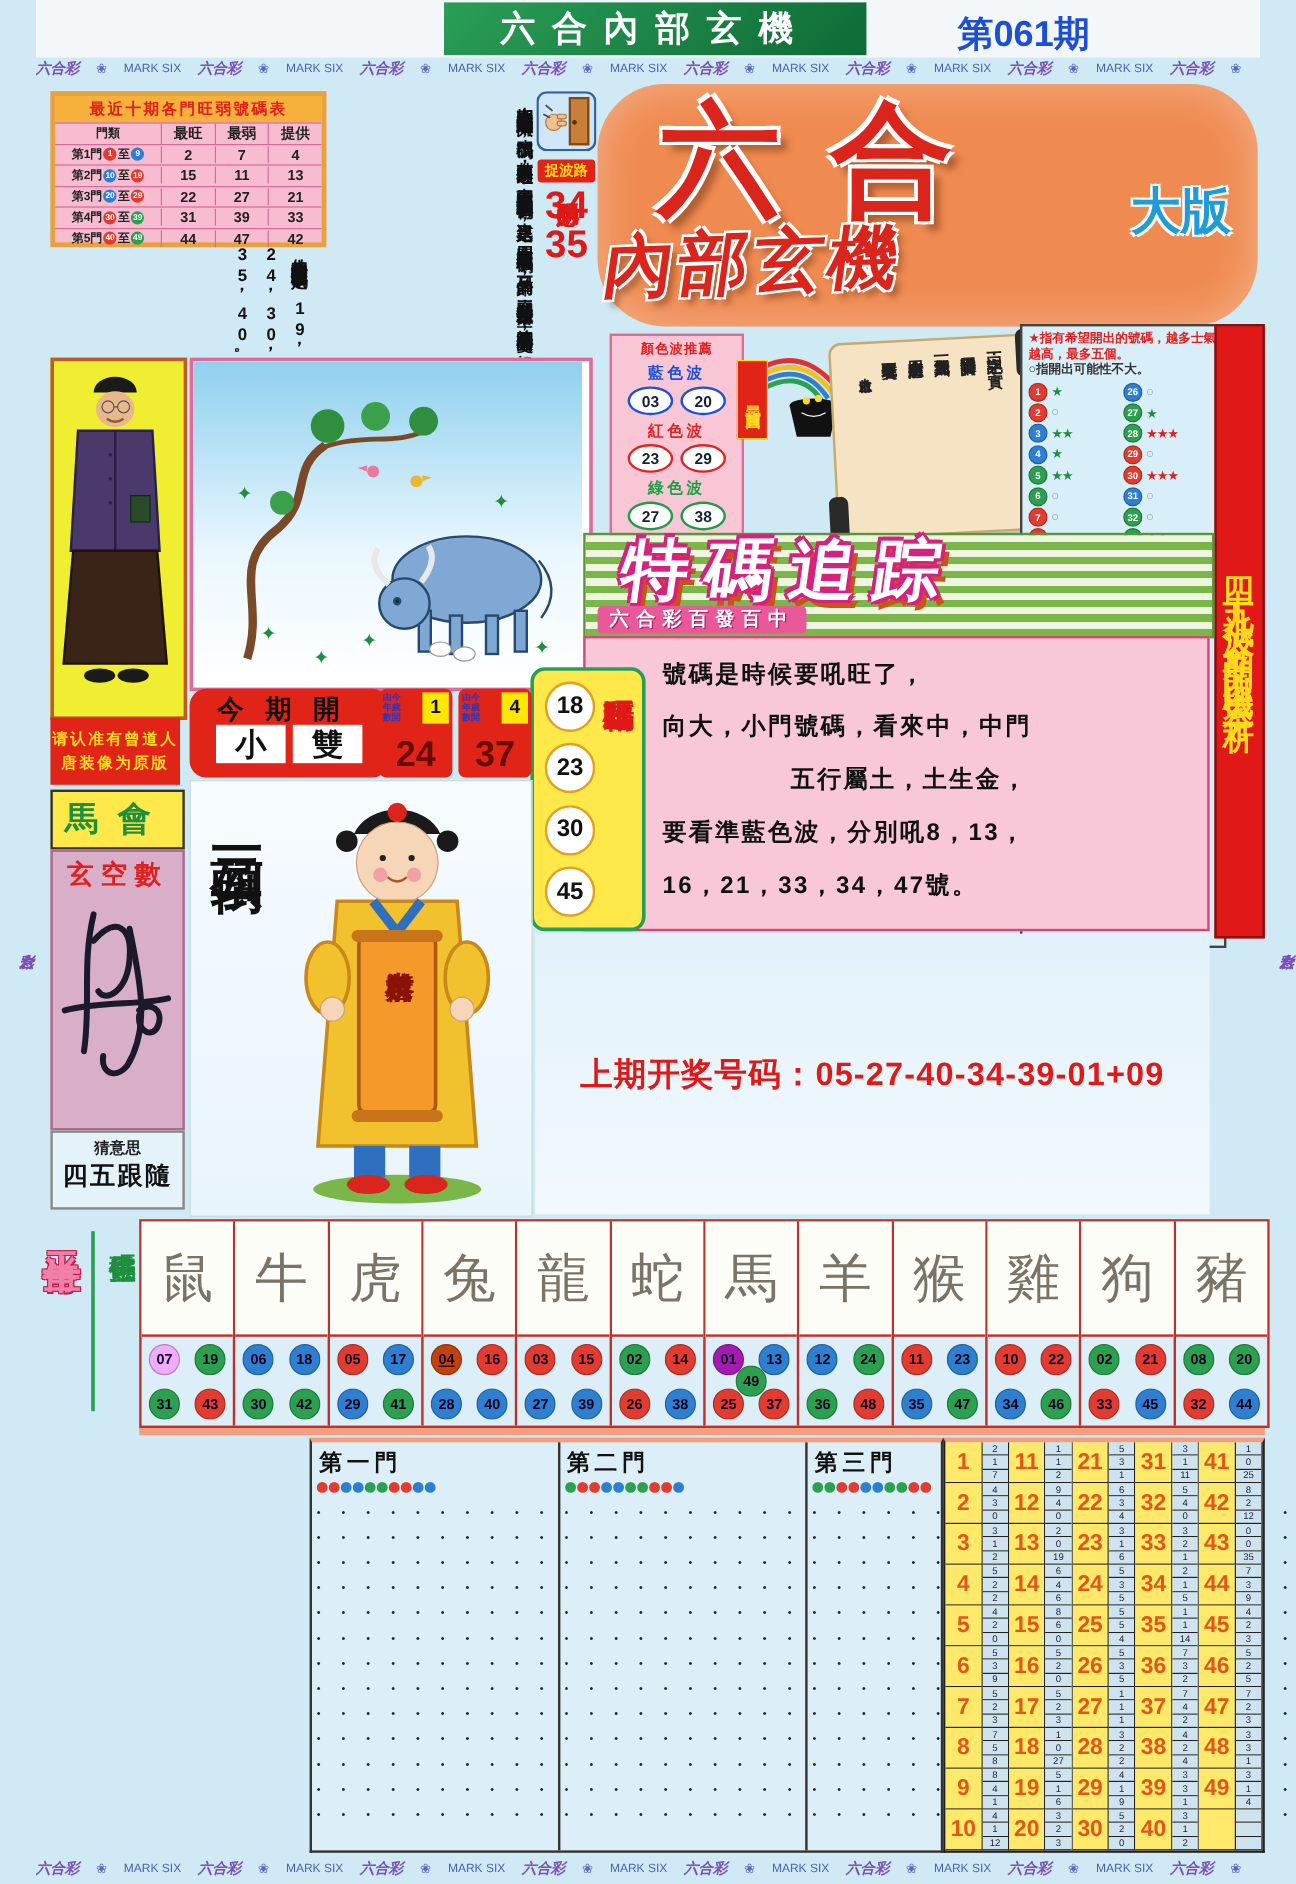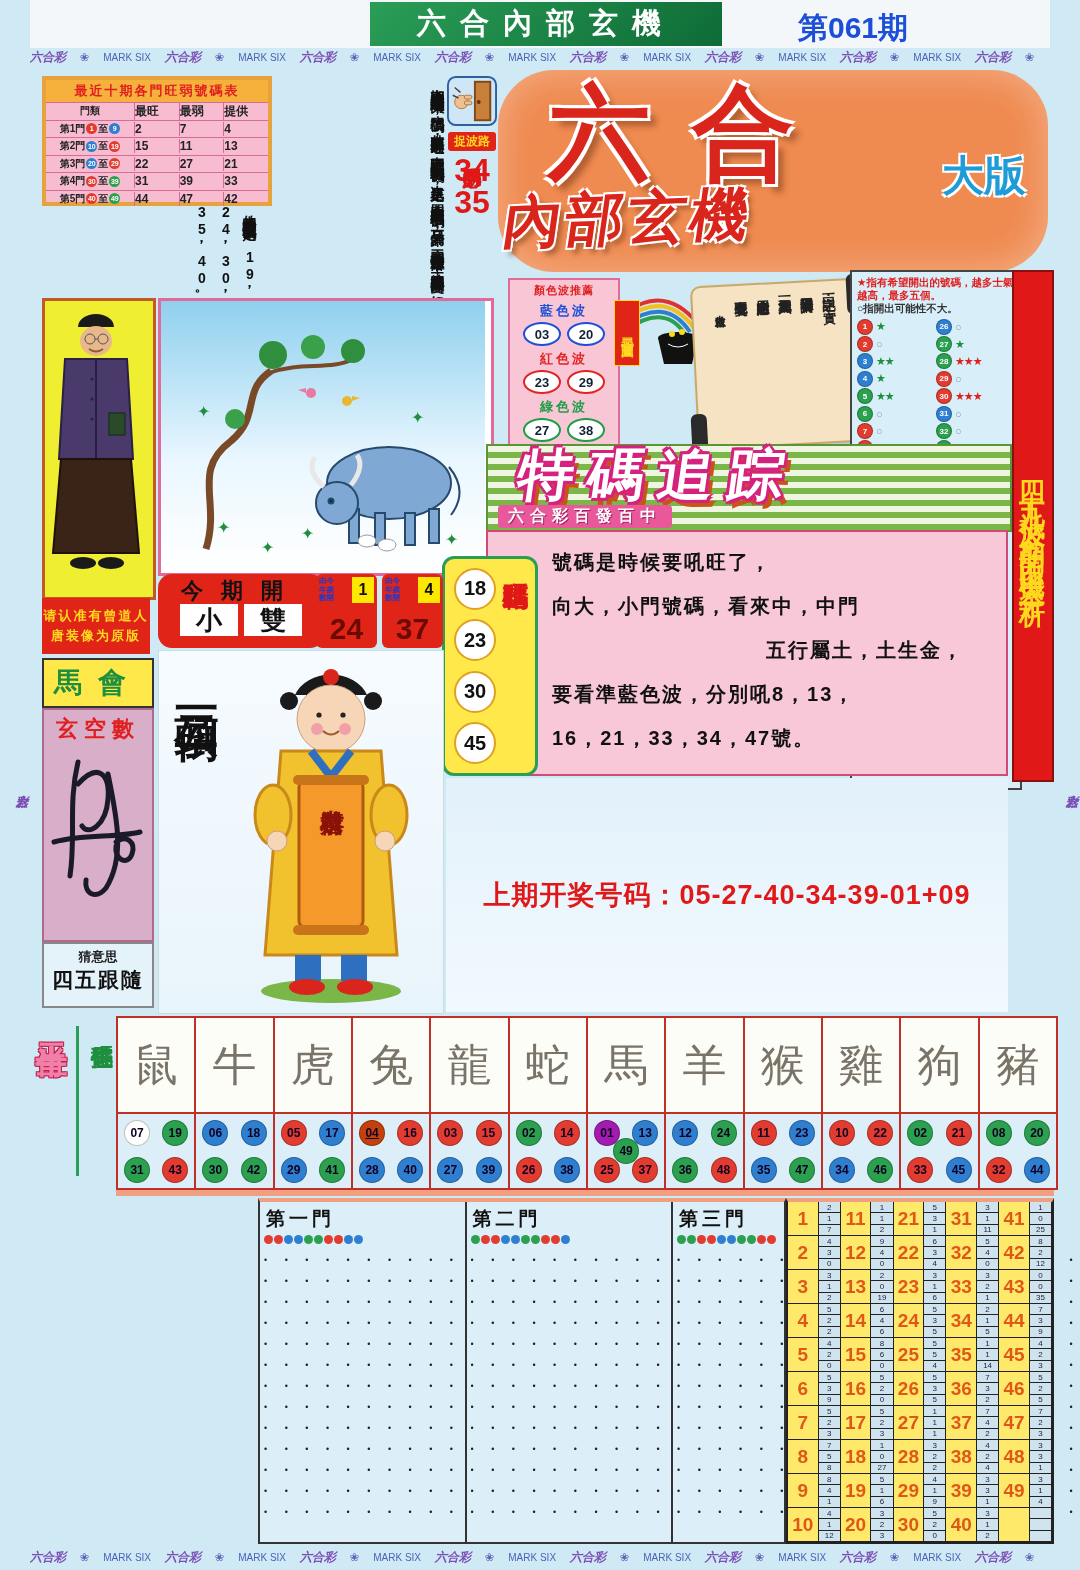--- a/index.html
+++ b/index.html
@@ -22,21 +22,21 @@
   .t-nei{font-size:58px;font-weight:900;color:#d9251c;transform:skewX(-10deg) rotate(-2deg);letter-spacing:4px;
       text-shadow:2px 2px 0 #fff,-2px -2px 0 #fff,2px -2px 0 #fff,-2px 2px 0 #fff,6px 6px 5px rgba(100,40,10,.45);}
   .t-daban{font-size:42px;font-weight:900;color:#1f9cd8;
       text-shadow:2px 2px 0 #fff,-2px -2px 0 #fff,2px -2px 0 #fff,-2px 2px 0 #fff;}
   
   .rtable{border:4px solid #e8a23c;background:#f7bcd0;font-weight:bold;}
   .rt-title{background:#f6b03c;color:#e02020;font-size:13px;text-align:center;letter-spacing:2px;padding:2px 0;}
   .rt-row{display:flex;border-top:1px solid #d86a9a;align-items:center;height:16.5px;}
   .rt-h{color:#e02040;font-size:11px;}
   .rt-c0{width:88px;display:flex;align-items:center;justify-content:center;gap:1px;font-size:10px;color:#222;text-align:right;}
-  .rt-c{flex:1;text-align:left;font-size:12px;color:#222;border-left:1px solid #d86a9a;}
+  .rt-c{flex:1;text-align:center;font-size:12px;color:#222;border-left:1px solid #d86a9a;}
   .miniball{width:11px;height:11px;border-radius:50%;color:#fff;font-size:7px;display:inline-flex;
       align-items:center;justify-content:center;font-weight:bold;}
   
   .vtext{writing-mode:vertical-rl;text-orientation:upright;font-weight:bold;color:#111;}
   .forecast1{font-size:14px;line-height:32px;letter-spacing:1px;}
   .forecast2{font-size:14px;line-height:24px;letter-spacing:1px;}
   
   .cw-tag{background:#e02418;color:#ffd91e;font-size:12px;font-weight:bold;text-align:center;border-radius:3px;padding:1px 0;}
   .cw-title{writing-mode:vertical-rl;text-orientation:upright;color:#e01818;font-size:19px;font-weight:900;line-height:26px;}
   .cw-num{color:#e01818;font-size:32px;font-weight:900;text-align:center;line-height:30px;}
@@ -97,21 +97,21 @@
   .qbox .main{position:absolute;left:0;right:0;bottom:2px;text-align:center;color:#6b0a00;
       font-size:30px;font-weight:900;}
   
   .stripes{background:repeating-linear-gradient(0deg,#7ab648 0 6px,#eef6e2 6px 12px);border:2px solid #5a9638;}
   .st-title{font-size:56px;font-weight:900;color:#fff;transform:skewX(-8deg);letter-spacing:14px;
       text-shadow:3px 0 #d6217e,-3px 0 #d6217e,0 3px #d6217e,0 -3px #d6217e,3px 3px #d6217e,-3px -3px #d6217e,7px 7px 0 #c8541a;}
   .st-sub{display:inline-block;background:#e8589a;color:#fff;font-size:16px;font-weight:900;
       letter-spacing:6px;padding:1px 10px;border-radius:4px;text-shadow:1px 1px 0 #a02060;}
   .pinkpanel{background:#f8c8d8;border:2px solid #d04a78;}
   .sp-line{font-size:20px;font-weight:bold;color:#111;line-height:44px;letter-spacing:2px;}
-  .sp-right{text-align:right;padding-right:34px;}
+  .sp-right{text-align:center;padding-right:34px;}
   .hotbox{background:#ffe94a;border:3px solid #2a9e57;border-radius:12px;display:flex;padding:4px;}
   .hot-balls{display:flex;flex-direction:column;justify-content:space-around;flex:1;align-items:center;}
   .hot-ball{width:38px;height:38px;border-radius:50%;background:#fff;border:2px solid #e0a020;
       display:flex;align-items:center;justify-content:center;font-size:20px;font-weight:900;color:#111;}
   .hot-label{writing-mode:vertical-rl;text-orientation:upright;color:#e01818;font-size:26px;
       font-weight:900;line-height:30px;display:flex;align-items:center;}
   
   .dollpanel{background:linear-gradient(180deg,#f6fbff,#e8f4fb);border:1px solid #cdd;}
   .couplet{writing-mode:vertical-rl;text-orientation:upright;font-size:44px;font-weight:900;color:#111;line-height:52px;}
   .dscroll-text{writing-mode:vertical-rl;text-orientation:upright;color:#8a1208;font-size:24px;
@@ -766,21 +766,21 @@
     <span>上期开奖号码：05-27-40-34-39-01+09</span>
   </div>
 
   <div class="abs zlabel1" style="left:32px;top:1020px;height:164px;">十二生肖</div>
   <div class="abs" style="left:76px;top:1026px;width:3px;height:150px;background:#2a9e57;"></div>
   <div class="abs zlabel2" style="left:84px;top:1028px;height:152px;">靈碼排位</div>
   <div class="abs zrow" style="left:116px;top:1016px;width:938px;height:170px;" id="zodiac-row">
       <div class="zcell">
         <div class="zimg">鼠</div>
         <div class="znums">
-          <span class="zball" style="background: #ffffff; text-align: right;">07</span>
+          <span class="zball" style="background: #f0abfc; text-align: right;">07</span>
           <span class="zball" style="background: rgb(43, 160, 78);">19</span>
           <span class="zball" style="background: rgb(43, 160, 78);">31</span>
           <span class="zball" style="background: rgb(226, 60, 48);">43</span>
         </div>
       </div>
       <div class="zcell">
         <div class="zimg">牛</div>
         <div class="znums">
           <span class="zball" style="background: rgb(46, 127, 208);">06</span>
           <span class="zball" style="background: rgb(46, 127, 208);">18</span>

